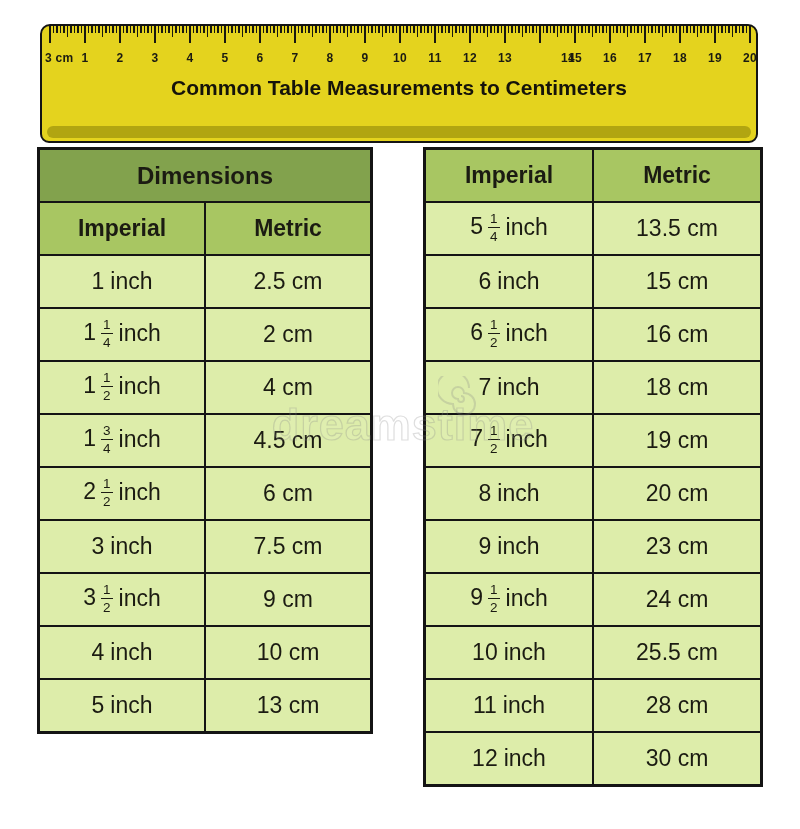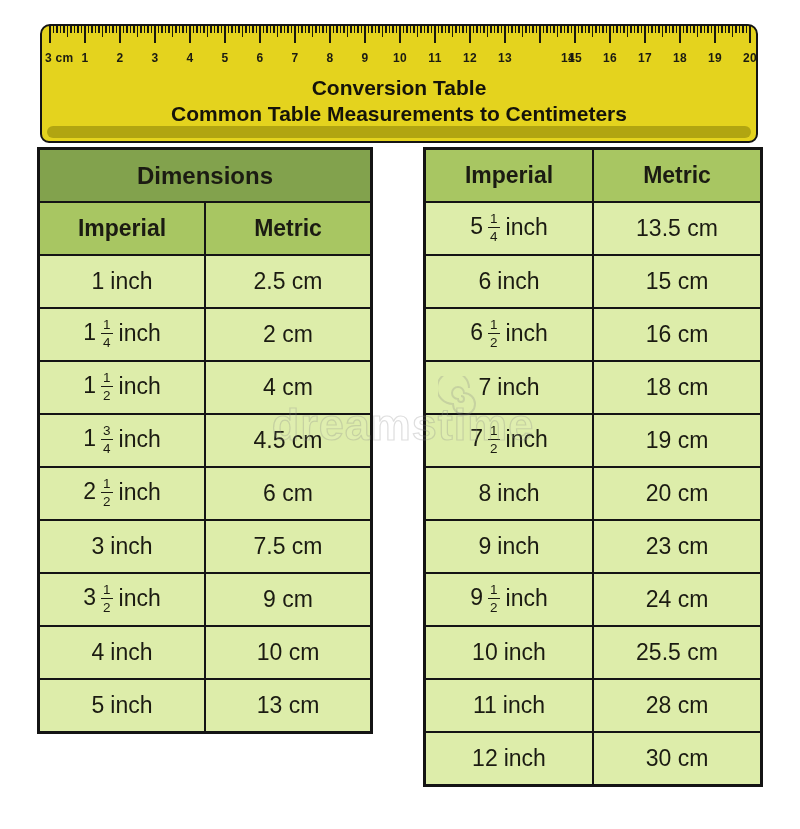--- a/index.html
+++ b/index.html
@@ -296,21 +296,20 @@
         <div class="cm-label" style="left: 463px;">13</div>
         <div class="cm-label" style="left: 526px;">14</div>
         <div class="cm-label" style="left: 533px;">15</div>
         <div class="cm-label" style="left: 568px;">16</div>
         <div class="cm-label" style="left: 603px;">17</div>
         <div class="cm-label" style="left: 638px;">18</div>
         <div class="cm-label" style="left: 673px;">19</div>
         <div class="cm-label" style="left: 708px;">20</div>
       </div>
     <div class="ruler-title">
-      <div>Conversion Table</div>
       <div>Common Table Measurements to Centimeters</div>
     </div>
   </div>
 
   <table class="conv left">
     <thead>
       <tr>
         <th colspan="2" class="group">Dimensions</th>
       </tr>
       <tr>

